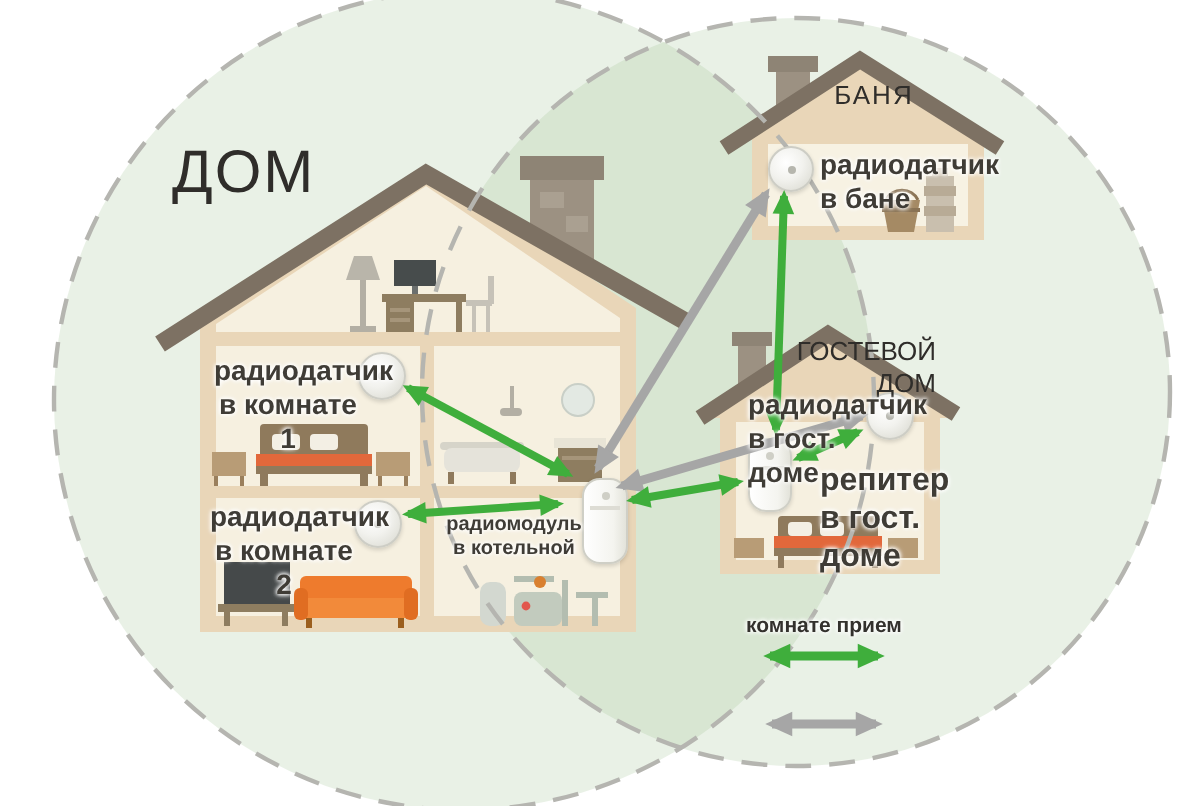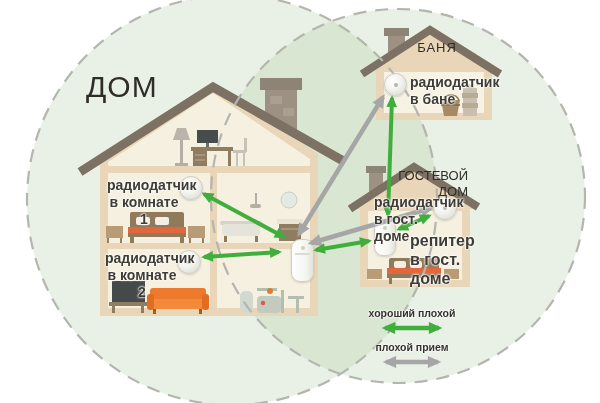--- a/index.html
+++ b/index.html
@@ -228,22 +228,23 @@
 
   <div class="title" id="t-dom">ДОМ</div>
   <div class="title" id="t-banya">БАНЯ</div>
   <div class="title" id="t-guest">ГОСТЕВОЙ
 ДОМ</div>
 
   <div class="lbl center" id="l-room1">радиодатчик
 в комнате 1</div>
   <div class="lbl center" id="l-room2">радиодатчик
 в комнате 2</div>
+  <div class="lbl center" id="l-module">радиомодуль
+в котельной</div>
   <div class="lbl" id="l-banya-sensor">радиодатчик
 в бане</div>
   <div class="lbl" id="l-guest-sensor">радиодатчик
 в гост. доме</div>
   <div class="lbl" id="l-repeater">репитер
 в гост. доме</div>
 
-  <div class="lbl center" id="legend-good">хороший плохой</div>
-  <div class="lbl center" id="legend-bad">плохой прием</div>
+  <div class="lbl center" id="legend-good">комнате прием</div>
 </div>
 
 </body></html>

